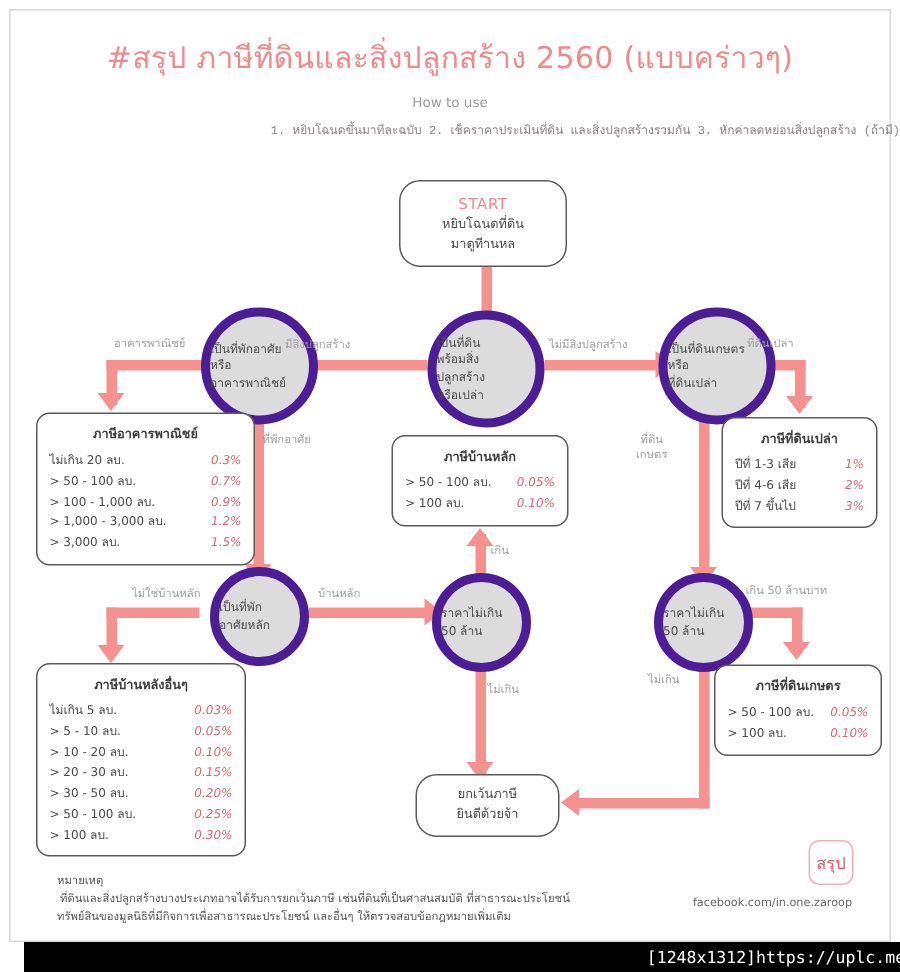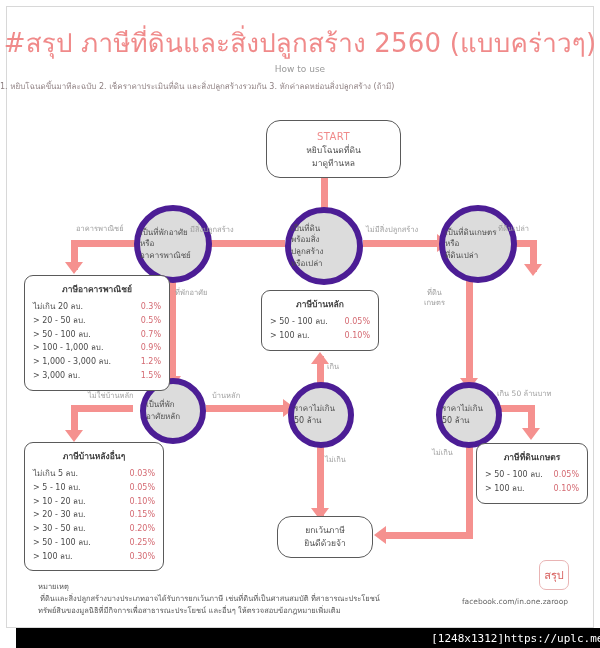--- a/index.html
+++ b/index.html
@@ -16,30 +16,30 @@
   }
   .frame {
     position:absolute; left:6px; top:6px; width:588px; height:622px;
     border:1px solid #d8d8d8; background:#fff;
   }
 
   
   .title {
     position:absolute; left:0; top:22px; width:600px;
     text-align:center;
-    font-size:26px; color:#f08a8a; font-weight:400;
+    font-size:20px; color:#f08a8a; font-weight:400;
     letter-spacing:.2px; white-space:nowrap;
   }
   .howto-label {
     position:absolute; left:0; top:64px; width:600px;
     text-align:center; font-size:9px; color:#9a9a9a;
   }
   .howto-line {
-    position:absolute; width:600px; text-align:left;
-    font-size:8px; color:#8d7f80;
+    position:absolute; width:600px; text-align:right;
+    font-size:8px; color:#8d7f80;font-family:Liberation Mono, monospace;
   }
   .howto-1 { top:80px; }
   .howto-2 { top:92px; }
 
   
   .node {
     position:absolute;
     background:#dcdcdc;
     border:6px solid #4c1d95;
     border-radius:50%;
@@ -73,21 +73,21 @@
   }
   .tbl-title {
     text-align:center; font-size:8.5px; color:#3f3f3f;
     font-weight:bold; margin-bottom:4px; white-space:nowrap;
   }
   .tbl-row {
     display:flex; justify-content:space-between;
     font-size:8px; color:#4a4a4a; line-height:1.72;
     white-space:nowrap; gap:8px;
   }
-  .tbl-row .rate { color:#d46a72; }
+  .tbl-row .rate { color:#d46a72;font-style:italic; }
 
   
   .seg { position:absolute; background:#f5918f; z-index:3; }
   .ah  { position:absolute; width:0; height:0; z-index:4; }
   .ah-down  { border-left:9px solid transparent; border-right:9px solid transparent; border-top:12px solid #f5918f; }
   .ah-up    { border-left:9px solid transparent; border-right:9px solid transparent; border-bottom:12px solid #f5918f; }
   .ah-left  { border-top:9px solid transparent; border-bottom:9px solid transparent; border-right:12px solid #f5918f; }
   .ah-right { border-top:9px solid transparent; border-bottom:9px solid transparent; border-left:12px solid #f5918f; }
 
   .elbl {
@@ -180,21 +180,21 @@
     <span>ที่ดิน</span><br>
     <span>เกษตร</span>
   </div>
   <div class="elbl" style="left:88px; top:391px;">ไม่ใช่บ้านหลัก</div>
   <div class="elbl" style="left:212px; top:391px;">บ้านหลัก</div>
   <div class="elbl" style="left:327px; top:362px;">เกิน</div>
   <div class="elbl" style="left:325px; top:455px;">ไม่เกิน</div>
   <div class="elbl" style="left:497px; top:389px;">เกิน 50 ล้านบาท</div>
   <div class="elbl" style="left:432px; top:448px;">ไม่เกิน</div>
 
-  <div class="rbox" style="left:266px; top:120px; width:135px; height:58px;">
+  <div class="rbox" style="left:266px; top:120px; width:112px; height:58px;">
     <div class="start-head">START</div>
     <div>หยิบโฉนดที่ดิน</div>
     <div>มาดูทีานหล</div>
   </div>
 
   <div class="node" style="left:285px; top:207px; width:78px; height:78px;">
     <div>เป็นที่ดิน</div>
     <div>พร้อมสิ่ง</div>
     <div>ปลูกสร้าง</div>
     <div>หรือเปล่า</div>
@@ -232,24 +232,20 @@
     <div>ยินดีด้วยจ้า</div>
   </div>
 
   <div class="tbl" style="left:24px; top:275px; width:146px;">
     <div class="tbl-title">ภาษีอาคารพาณิชย์</div>
     <div class="tbl-row">
         <span>ไม่เกิน 20 ลบ.</span>
         <span class="rate">0.3%</span>
       </div>
     <div class="tbl-row">
-        <span>&gt; 20 - 50 ลบ.</span>
-        <span class="rate">0.5%</span>
-      </div>
-    <div class="tbl-row">
         <span>&gt; 50 - 100 ลบ.</span>
         <span class="rate">0.7%</span>
       </div>
     <div class="tbl-row">
         <span>&gt; 100 - 1,000 ลบ.</span>
         <span class="rate">0.9%</span>
       </div>
     <div class="tbl-row">
         <span>&gt; 1,000 - 3,000 ลบ.</span>
         <span class="rate">1.2%</span>
@@ -265,20 +261,35 @@
     <div class="tbl-row">
         <span>&gt; 50 - 100 ลบ.</span>
         <span class="rate">0.05%</span>
       </div>
     <div class="tbl-row">
         <span>&gt; 100 ลบ.</span>
         <span class="rate">0.10%</span>
       </div>
   </div>
 
+  <div class="tbl" style="left:481px; top:278px; width:104px;">
+    <div class="tbl-title">ภาษีที่ดินเปล่า</div>
+    <div class="tbl-row">
+        <span>ปีที่ 1-3 เสีย</span>
+        <span class="rate">1%</span>
+      </div>
+    <div class="tbl-row">
+        <span>ปีที่ 4-6 เสีย</span>
+        <span class="rate">2%</span>
+      </div>
+    <div class="tbl-row">
+        <span>ปีที่ 7 ขึ้นไป</span>
+        <span class="rate">3%</span>
+      </div>
+  </div>
 
   <div class="tbl" style="left:24px; top:442px; width:140px;">
     <div class="tbl-title">ภาษีบ้านหลังอื่นๆ</div>
     <div class="tbl-row">
         <span>ไม่เกิน 5 ลบ.</span>
         <span class="rate">0.03%</span>
       </div>
     <div class="tbl-row">
         <span>&gt; 5 - 10 ลบ.</span>
         <span class="rate">0.05%</span>

